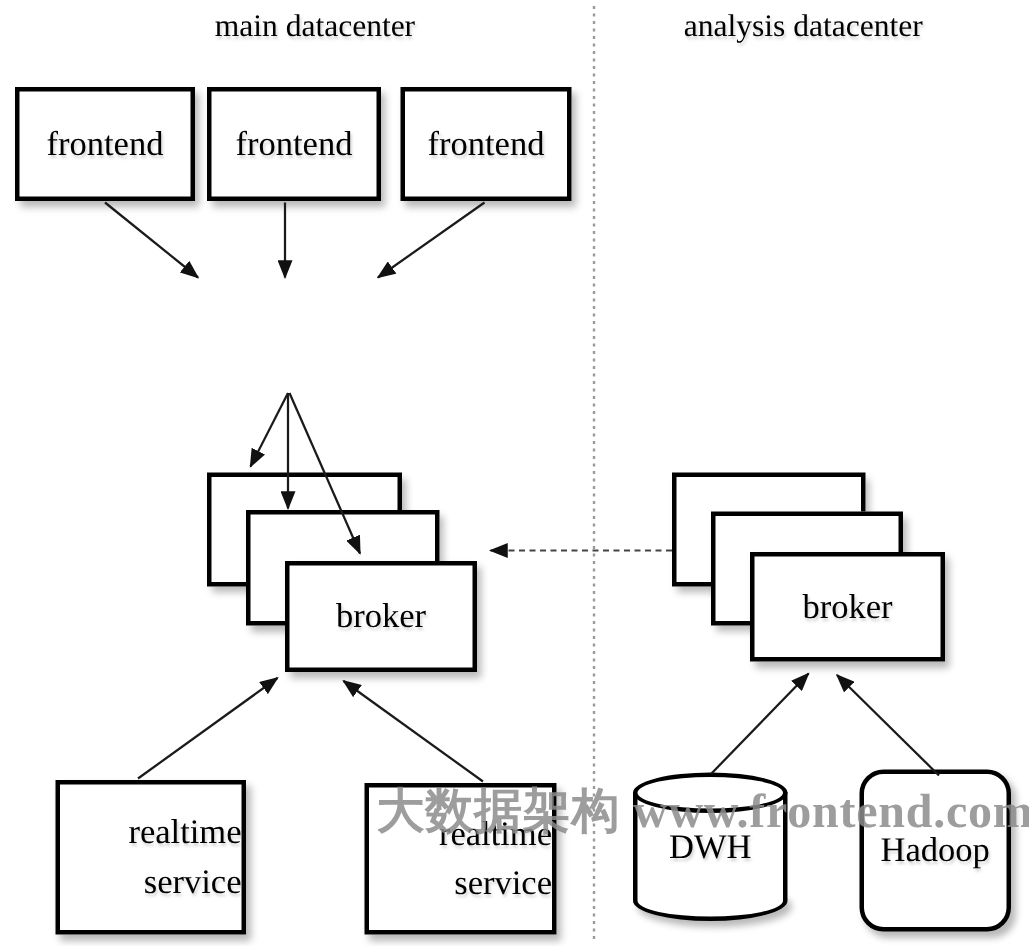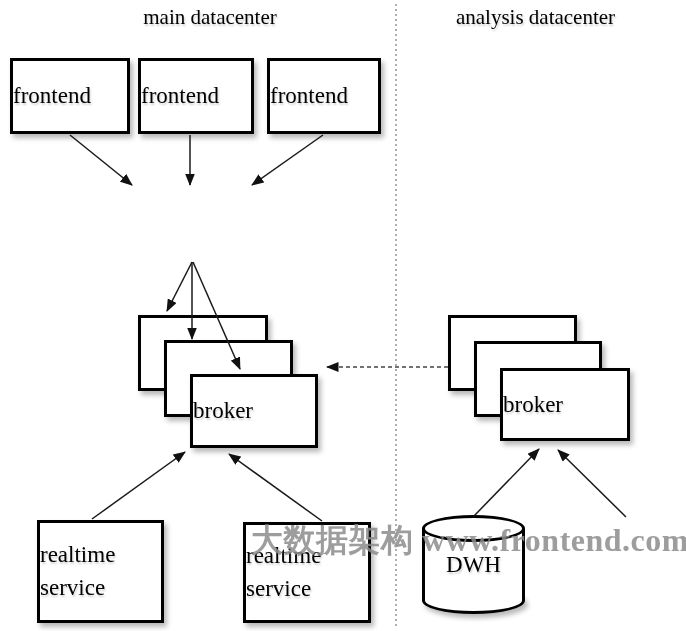--- a/index.html
+++ b/index.html
@@ -14,24 +14,24 @@
     color:var(--text);
   }
   .title{
     position:absolute;font-size:21px;white-space:nowrap;text-align:center;
     text-shadow:1px 2px 2px rgba(110,110,110,0.30);
   }
   .box{
     position:absolute;box-sizing:border-box;background:var(--box-fill);
     border:3px solid var(--box-border);
     box-shadow:3px 4px 5px rgba(0,0,0,0.28);
-    display:flex;align-items:center;
+    display:flex;align-items:center;justify-content:center;
     font-size:23px;text-shadow:1px 2px 2px rgba(110,110,110,0.30);
   }
-  .box.left-text{justify-content:flex-start;line-height:1.4;}
+  .box.left-text{justify-content:flex-start;padding-left:13px;line-height:1.4;text-align:right;}
   .rounded{border-radius:16px;}
   
   .cyl{position:absolute;box-sizing:border-box;background:var(--box-fill);}
   .cyl-bottom{left:422px;top:587px;width:103px;height:27px;border:3px solid var(--box-border);border-radius:50%;box-shadow:3px 4px 5px rgba(0,0,0,0.28);}
   .cyl-body{left:422px;top:528px;width:103px;height:72px;border-left:3px solid var(--box-border);border-right:3px solid var(--box-border);}
   .cyl-top{left:422px;top:515px;width:103px;height:27px;border:3px solid var(--box-border);border-radius:50%;}
   .cyl-label{
     position:absolute;left:422px;top:552px;width:103px;text-align:center;
     font-size:23px;text-shadow:1px 2px 2px rgba(110,110,110,0.30);
   }
@@ -79,20 +79,23 @@
   </div>
   <div class="box left-text" style="left:243px;top:522px;width:128px;height:101px;">
     <span class="node-label">realtime service</span>
   </div>
 
   <div class="cyl cyl-bottom"></div>
   <div class="cyl cyl-body"></div>
   <div class="cyl cyl-top"></div>
   <div class="cyl-label">DWH</div>
 
+  <div class="box rounded" style="left:573px;top:513px;width:101px;height:108px;">
+    <span class="node-label">Hadoop</span>
+  </div>
 
   <div id="watermark">大数据架构 www.frontend.com</div>
 
   <svg id="overlay" width="686" height="631" viewBox="0 0 686 631">
     <defs>
       <marker id="ah" markerWidth="13" markerHeight="10" refX="11.5" refY="5" orient="auto" markerUnits="userSpaceOnUse">
         <path d="M0,0 L12.5,5 L0,10 z" fill="#111111"></path>
       </marker>
     </defs>
 

